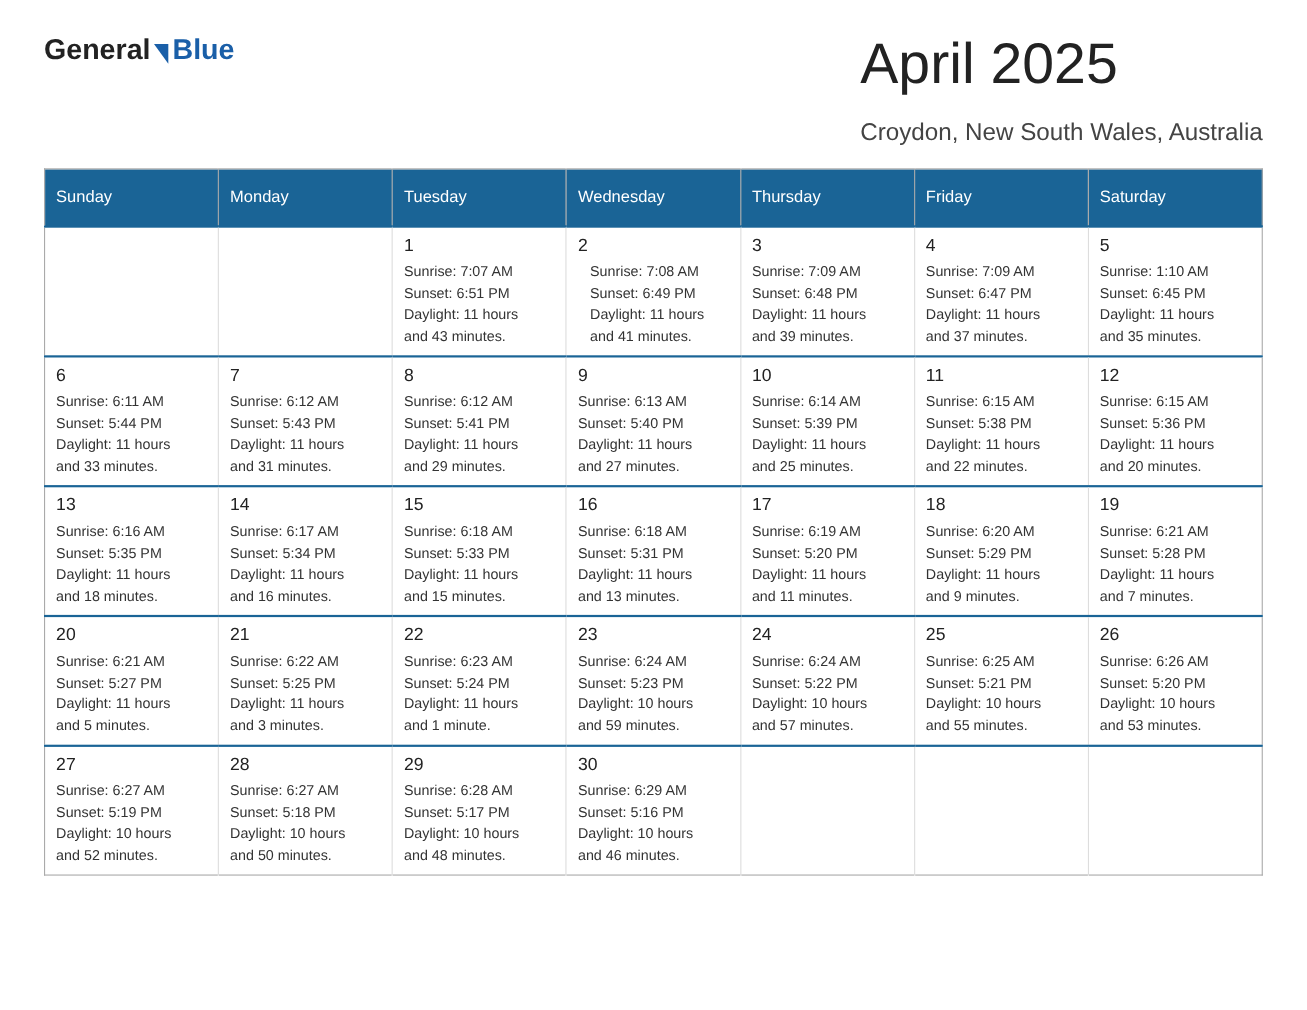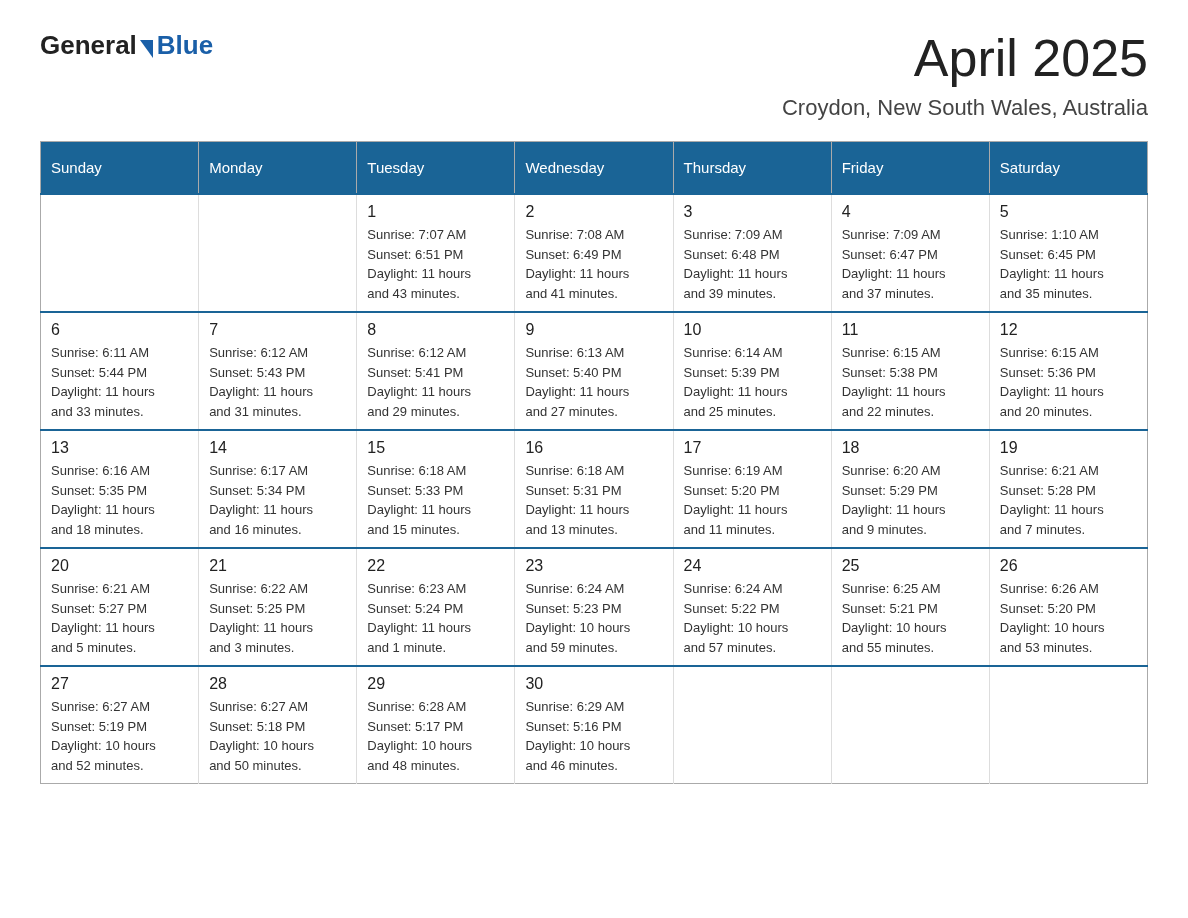--- a/index.html
+++ b/index.html
@@ -29,33 +29,32 @@
     }
     .logo-wrapper {
       display: flex;
       flex-direction: row;
     }
     .logo-top {
       display: flex;
       align-items: center;
     }
     .title-block {
-      text-align: right;
     }
     .title-block h1 {
       font-size: 52px;
       font-weight: normal;
       color: #222;
       line-height: 1.1;
     }
     .title-block h2 {
       font-size: 22px;
       font-weight: normal;
       color: #444;
-      margin-top: 8px;
+      margin-top: 20px;
     }
     .calendar {
       width: 100%;
       border-collapse: collapse;
       border: 1px solid #aaa;
     }
     .calendar thead tr th {
       background-color: #1a6496;
       color: #fff;
       padding: 17px 10px;
@@ -133,21 +132,21 @@
         <td class="empty-cell"></td>
         <td>
           <span class="day-number">1</span>
           <div class="day-info" style="white-space: pre-line;">Sunrise: 7:07 AM
 Sunset: 6:51 PM
 Daylight: 11 hours
 and 43 minutes.</div>
         </td>
         <td>
           <span class="day-number">2</span>
-          <div class="day-info" style="white-space: pre-line;">Sunrise: 7:08 AM
+          <div class="day-info" style="white-space: pre-line; margin-left: 11px;">Sunrise: 7:08 AM
 Sunset: 6:49 PM
 Daylight: 11 hours
 and 41 minutes.</div>
         </td>
         <td>
           <span class="day-number">3</span>
           <div class="day-info" style="white-space: pre-line;">Sunrise: 7:09 AM
 Sunset: 6:48 PM
 Daylight: 11 hours
 and 39 minutes.</div>

